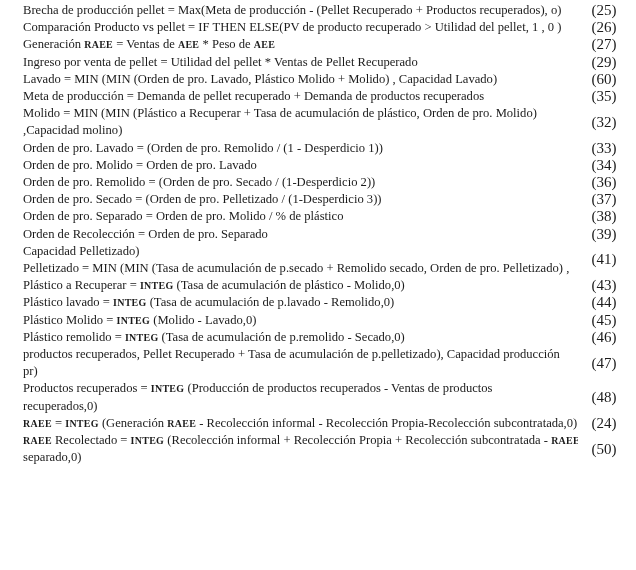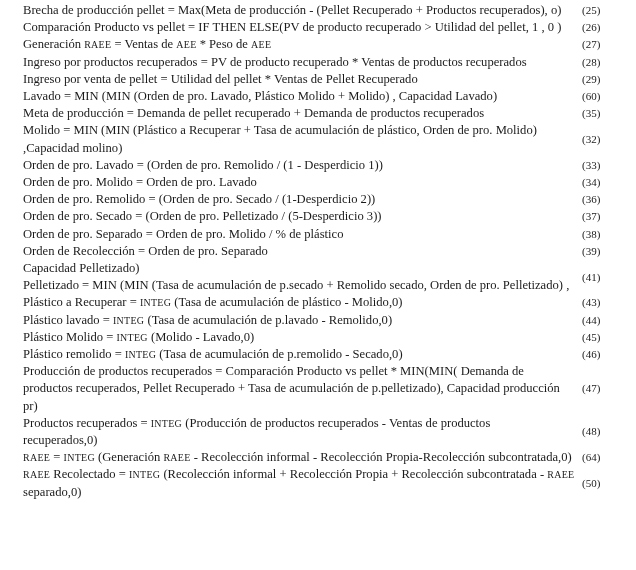--- a/index.html
+++ b/index.html
@@ -30,28 +30,29 @@
     min-width: 0;
   }
   .eq-line {
     font-size: 12.6px;
     line-height: 17.2px;
     white-space: nowrap;
     overflow: hidden;
   }
   .eq-num {
     flex: 0 0 44px;
-    text-align: left;
-    font-size: 11px;
+    text-align: center;
+    font-size: 15px;
     line-height: 17.2px;
     padding-left: 4px;
   }
   .sc {
     font-size: 79%;
     letter-spacing: 0.3px;
+    font-weight: bold;
   }
 </style>
 </head>
 <body>
 
 <main class="page">
   <section>
       <div class="eq-row">
         <div class="eq-lines">
           <div class="eq-line">Brecha de producción pellet = Max(Meta de producción - (Pellet Recuperado + Productos recuperados), o)</div>
@@ -62,26 +63,20 @@
         <div class="eq-lines">
           <div class="eq-line">Comparación Producto vs pellet = IF THEN ELSE(PV de producto recuperado &gt; Utilidad del pellet, 1 , 0 )</div>
         </div>
         <div class="eq-num">(26)</div>
       </div>
       <div class="eq-row">
         <div class="eq-lines">
           <div class="eq-line">Generación <span class="sc">RAEE</span> = Ventas de <span class="sc">AEE</span> * Peso de <span class="sc">AEE</span></div>
         </div>
         <div class="eq-num">(27)</div>
-      </div>
-      <div class="eq-row">
-        <div class="eq-lines">
-          <div class="eq-line">Ingreso por productos recuperados = PV de producto recuperado * Ventas de productos recuperados</div>
-        </div>
-        <div class="eq-num">(28)</div>
       </div>
       <div class="eq-row">
         <div class="eq-lines">
           <div class="eq-line">Ingreso por venta de pellet = Utilidad del pellet * Ventas de Pellet Recuperado</div>
         </div>
         <div class="eq-num">(29)</div>
       </div>
       <div class="eq-row">
         <div class="eq-lines">
           <div class="eq-line">Lavado = MIN (MIN (Orden de pro. Lavado, Plástico Molido + Molido) , Capacidad Lavado)</div>
@@ -114,21 +109,21 @@
         <div class="eq-num">(34)</div>
       </div>
       <div class="eq-row">
         <div class="eq-lines">
           <div class="eq-line">Orden de pro. Remolido = (Orden de pro. Secado / (1-Desperdicio 2))</div>
         </div>
         <div class="eq-num">(36)</div>
       </div>
       <div class="eq-row">
         <div class="eq-lines">
-          <div class="eq-line">Orden de pro. Secado = (Orden de pro. Pelletizado / (5-Desperdicio 3))</div>
+          <div class="eq-line">Orden de pro. Secado = (Orden de pro. Pelletizado / (1-Desperdicio 3))</div>
         </div>
         <div class="eq-num">(37)</div>
       </div>
       <div class="eq-row">
         <div class="eq-lines">
           <div class="eq-line">Orden de pro. Separado = Orden de pro. Molido / % de plástico</div>
         </div>
         <div class="eq-num">(38)</div>
       </div>
       <div class="eq-row">
@@ -163,38 +158,37 @@
         <div class="eq-num">(45)</div>
       </div>
       <div class="eq-row">
         <div class="eq-lines">
           <div class="eq-line">Plástico remolido = <span class="sc">INTEG</span> (Tasa de acumulación de p.remolido - Secado,0)</div>
         </div>
         <div class="eq-num">(46)</div>
       </div>
       <div class="eq-row">
         <div class="eq-lines">
-          <div class="eq-line">Producción de productos recuperados = Comparación Producto vs pellet * MIN(MIN( Demanda de</div>
           <div class="eq-line">productos recuperados, Pellet Recuperado + Tasa de acumulación de p.pelletizado), Capacidad producción</div>
           <div class="eq-line">pr)</div>
         </div>
         <div class="eq-num">(47)</div>
       </div>
       <div class="eq-row">
         <div class="eq-lines">
           <div class="eq-line">Productos recuperados = <span class="sc">INTEG</span> (Producción de productos recuperados - Ventas de productos</div>
           <div class="eq-line">recuperados,0)</div>
         </div>
         <div class="eq-num">(48)</div>
       </div>
       <div class="eq-row">
         <div class="eq-lines">
           <div class="eq-line"><span class="sc">RAEE</span> = <span class="sc">INTEG</span> (Generación <span class="sc">RAEE</span> - Recolección informal - Recolección Propia-Recolección subcontratada,0)</div>
         </div>
-        <div class="eq-num">(64)</div>
+        <div class="eq-num">(24)</div>
       </div>
       <div class="eq-row">
         <div class="eq-lines">
           <div class="eq-line"><span class="sc">RAEE</span> Recolectado = <span class="sc">INTEG</span> (Recolección informal + Recolección Propia + Recolección subcontratada - <span class="sc">RAEE</span></div>
           <div class="eq-line">separado,0)</div>
         </div>
         <div class="eq-num">(50)</div>
       </div>
     </section>
 </main>

